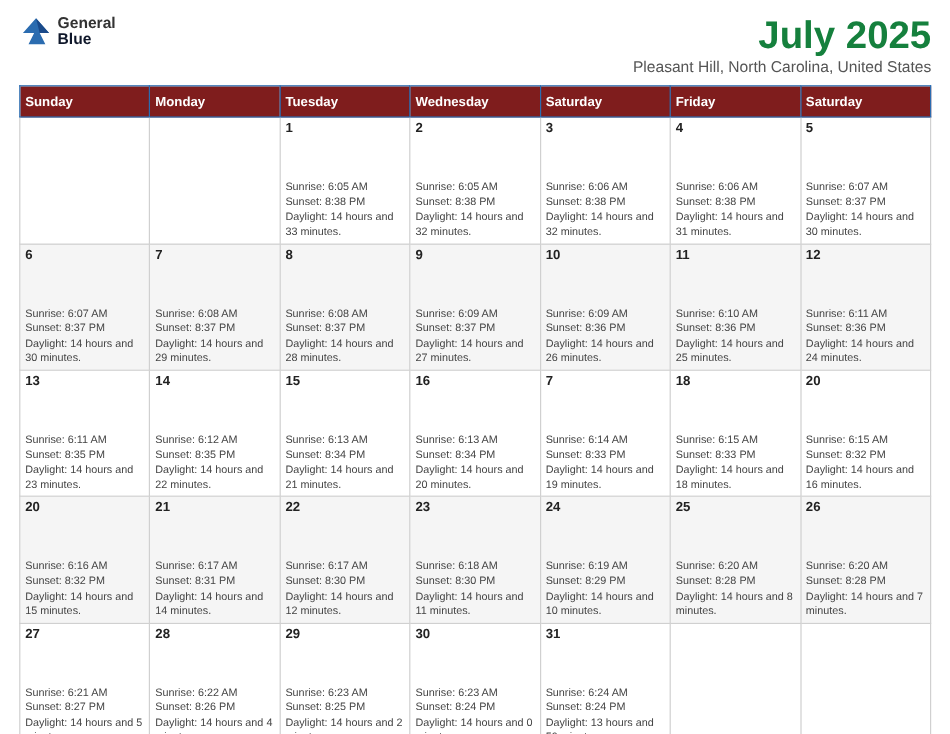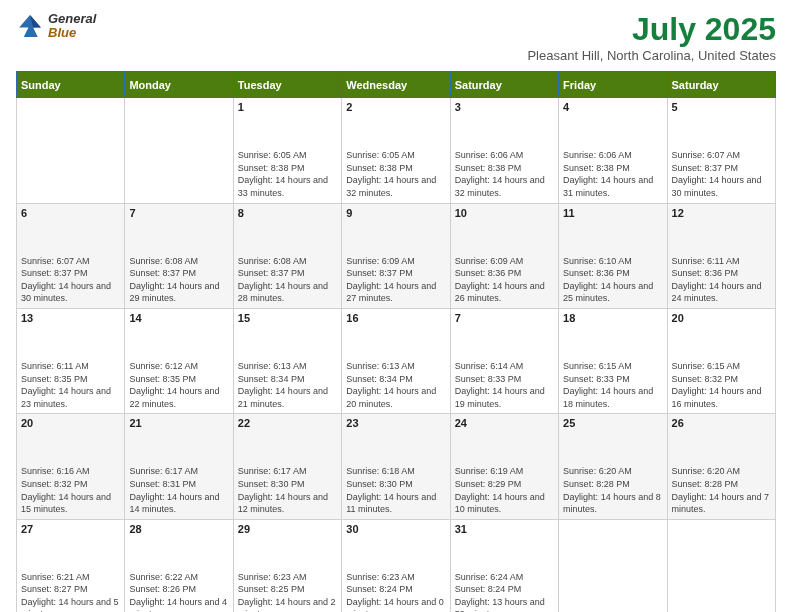--- a/index.html
+++ b/index.html
@@ -20,31 +20,30 @@
     .header {
       display: flex;
       justify-content: space-between;
       align-items: flex-start;
       margin-bottom: 8px;
     }
     .logo {
       display: flex;
       align-items: center;
       gap: 4px;
-      font-style: italic;
     }
     .logo-text {
       display: flex;
       flex-direction: column;
       font-size: 13px;
       font-weight: bold;
       line-height: 1.1;
     }
     .logo-text .general { color: #333; }
-    .logo-text .blue { color: #a16207; }
+    .logo-text .blue { color: #0f172a; }
     .logo-icon {
       width: 28px;
       height: 28px;
     }
     .title-block {
       text-align: right;
     }
     .main-title {
       font-size: 32px;
       font-weight: bold;
@@ -57,21 +56,21 @@
       margin-top: 1px;
     }
     .calendar {
       flex: 1;
       border: 1px solid #ccc;
       border-collapse: collapse;
       width: 100%;
       table-layout: fixed;
     }
     .calendar th {
-      background: #4d7c0f;
+      background: #7f1d1d;
       color: #fff;
       font-size: 11px;
       font-weight: bold;
       padding: 5px 4px;
       text-align: left;
       border: 1px solid #2b6cb0;
     }
     .calendar td {
       vertical-align: top;
       border: 1px solid #d0d0d0;

